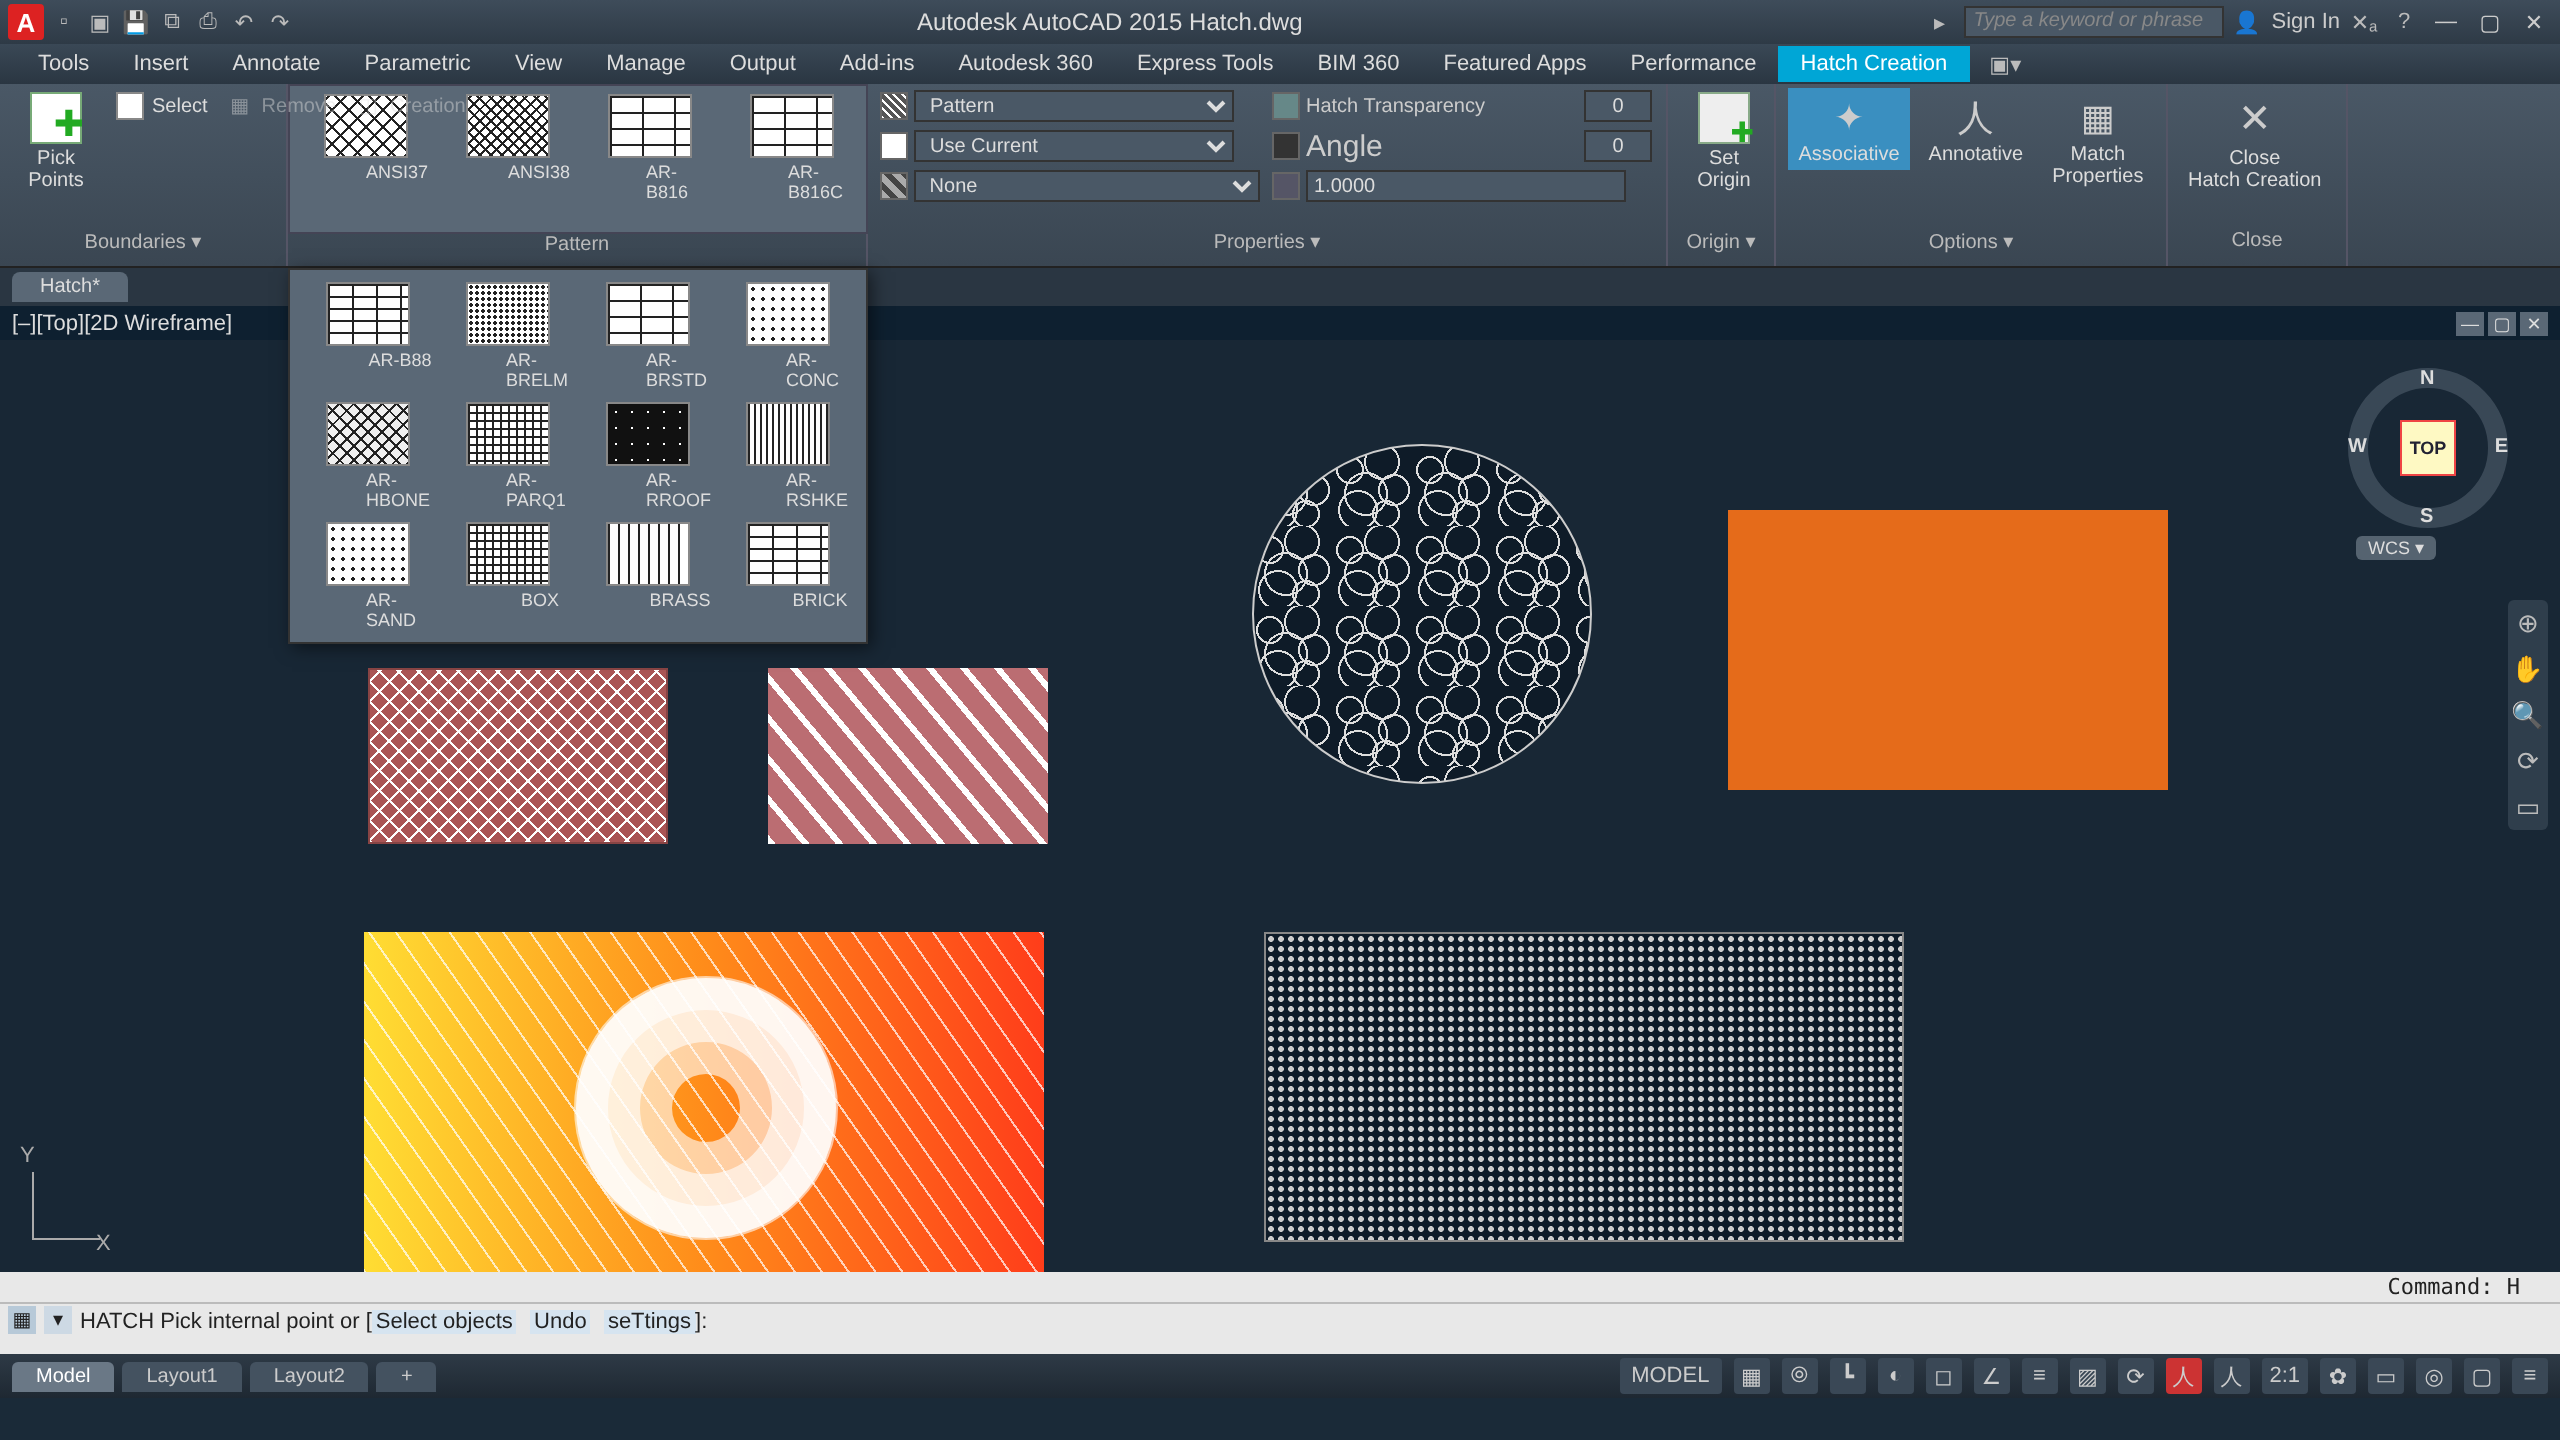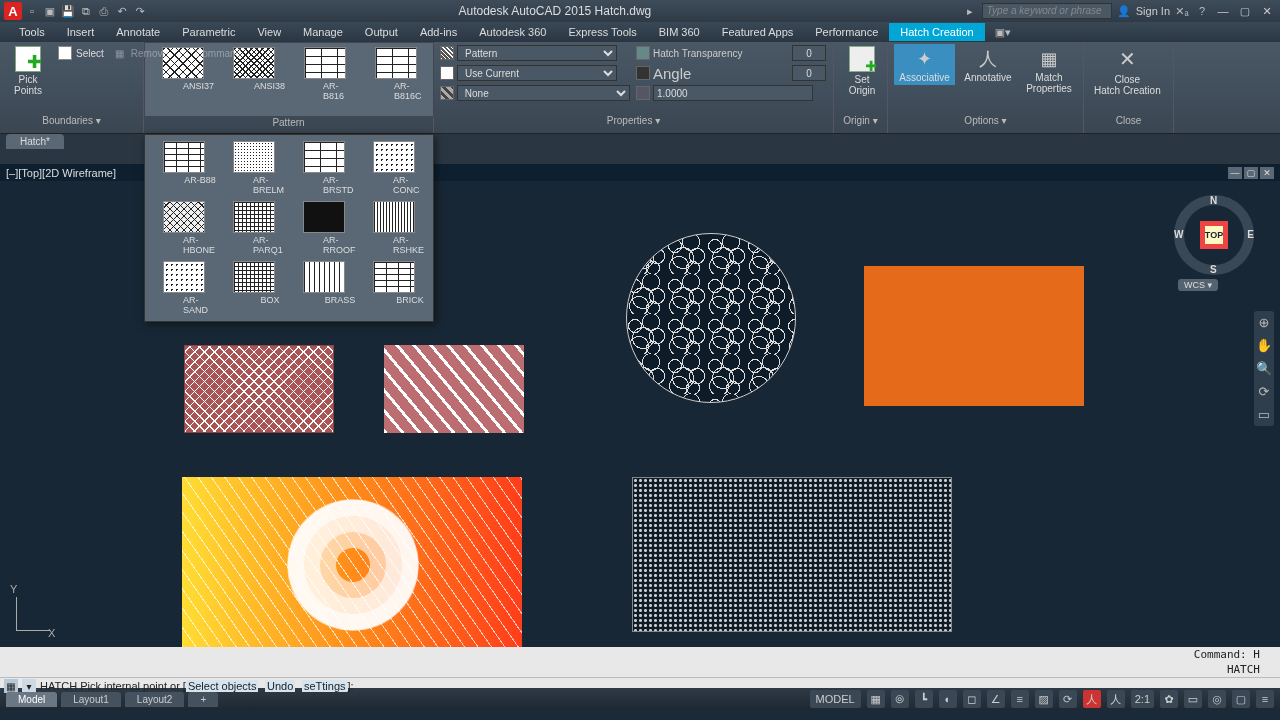--- a/index.html
+++ b/index.html
@@ -29,32 +29,32 @@
 .swatch { display:flex; flex-direction:column; align-items:center; gap:2px; cursor:default;}
 .swatch-box { width:42px; height:32px; background:#fff; border:1px solid #888;}
 .swatch-lbl { font-size:9px; color:#ddd;margin-left:32px;}
 .prop-row { display:flex; align-items:center; gap:3px; margin-bottom:2px; height:18px;}
 .prop-row .sw { width:14px; height:14px; border:1px solid #666; background:#333;}
 .prop-row select,.prop-row input { height:16px; background:#4a5866; border:1px solid #333; color:#ddd; font-size:10px; padding:0 3px;}
 .togglebtn { display:flex; flex-direction:column; align-items:center; padding:2px 6px; min-width:54px;}
 .togglebtn.active { background:#3a8fc0;}
 .togglebtn .ico {width:26px; height:26px; display:flex; align-items:center; justify-content:center; font-size:18px;}
 .togglebtn .lbl { font-size:10px; color:#ddd; line-height:11px; text-align:center;}
-.file-tabs { height:30px; background:#2a3642; display:flex; align-items:flex-start; padding-left:6px;}
+.file-tabs { height:19px; background:#2a3642; display:flex; align-items:center; padding-left:6px;}
 .file-tab { padding:2px 14px; background:#44525f; color:#ddd; font-size:10px; border-radius:4px 4px 0 0; margin-right:2px;}
 .file-tab.active { background:#5a6876;}
 .viewport-header { height:17px; background:#0e2030; color:#ddd; font-size:11px; padding:0 6px; display:flex; align-items:center; justify-content:space-between;}
 .canvas { position:relative; background:#182735; height:466px; overflow:hidden;}
 .ucs { position:absolute; left:10px; bottom:10px; width:50px; height:50px;}
 .ucs .x-axis{ position:absolute; left:6px; bottom:6px; width:34px; height:1px; background:#aaa;}
 .ucs .y-axis{ position:absolute; left:6px; bottom:6px; width:1px; height:34px; background:#aaa;}
 .axis-lbl{ position:absolute; color:#aaa; font-size:11px;}
 .viewcube{ position:absolute; right:26px; top:14px; width:80px; height:80px;}
 .viewcube .ring{ position:absolute; inset:0; border:10px solid rgba(120,135,150,0.35); border-radius:50%;}
-.viewcube .cube{ position:absolute; left:26px; top:26px; width:28px; height:28px; background:#fef9c3; color:#223; display:flex; align-items:center; justify-content:center; font-size:9px; font-weight:bold; border:5px solid #ef4444;}
+.viewcube .cube{ position:absolute; left:26px; top:26px; width:28px; height:28px; background:#fef9c3; color:#223; display:flex; align-items:center; justify-content:center; font-size:9px; font-weight:bold; border:1px solid #ef4444;}
 .viewcube .dir{ position:absolute; color:#ddd; font-size:10px; font-weight:bold;}
 .viewcube .wcs{ position:absolute; left:4px; top:84px; background:#556370; padding:1px 6px; font-size:9px; border-radius:3px; color:#ddd;}
 .nav-bar{ position:absolute; right:6px; top:130px; width:20px; background:rgba(70,85,100,0.5); border-radius:3px; padding:4px 0; display:flex; flex-direction:column; align-items:center; gap:8px;}
 .nav-bar div{ color:#bbb; font-size:13px;}
 .mini-win-btns{ display:flex; gap:2px;}
 .mini-win-btns div{ width:14px; height:12px; background:#5a6876; color:#ddd; font-size:9px; display:flex; align-items:center; justify-content:center;}
 .cmd-area{ background:#e8e8e8; color:#222; }
 .cmd-line{ padding:1px 20px; font-family:Consolas,monospace; font-size:11px;}
 .cmd-prompt{ display:flex; align-items:center; padding:1px 4px; gap:4px; border-top:1px solid #bbb;}
 .cmd-prompt .chev{ width:14px; height:14px; background:#b7c9d8; display:flex; align-items:center; justify-content:center; font-size:10px;}
@@ -149,21 +149,21 @@
         <div class="small-btn">
             <div class="ico" style="background:#fff;border:1px solid #888;"></div>
             <span>Select</span>
           </div>
         <div class="small-btn" style="opacity:.45;">
             <div class="ico">▦</div>
             <span>Remove</span>
           </div>
         <div class="small-btn" style="opacity:.45;">
             <div class="ico">◫</div>
-            <span>Command</span>
+            <span>Creation</span>
           </div>
       </div>
     </div>
     <div class="panel-label">Boundaries ▾</div>
   </div>
 
   <div class="panel" style="width:290px;padding:0;">
     <div class="pattern-gallery" style="height:76px;overflow:hidden;">
       <div class="gallery-grid">
         <div class="swatch">
@@ -362,21 +362,20 @@
     <div>⊕</div>
     <div>✋</div>
     <div>🔍</div>
     <div>⟳</div>
     <div>▭</div>
   </div>
 </div>
 
 <div class="cmd-area" style="height:41px;text-align:right;">
   <div class="cmd-line">Command: H</div>
-  <div class="cmd-line">HATCH</div>
   <div class="cmd-prompt">
     <div class="chev">▦</div>
     <div class="chev" style="background:#cdd9e4;">▾</div>
     <span style="font-family:Consolas,monospace;font-size:11px;">
       <span>HATCH Pick internal point or [</span><span class="opt-span">Select objects</span> <span class="opt-span">Undo</span> <span class="opt-span">seTtings</span><span>]:</span>
     </span>
   </div>
 </div>
 
 <div class="statusbar">

